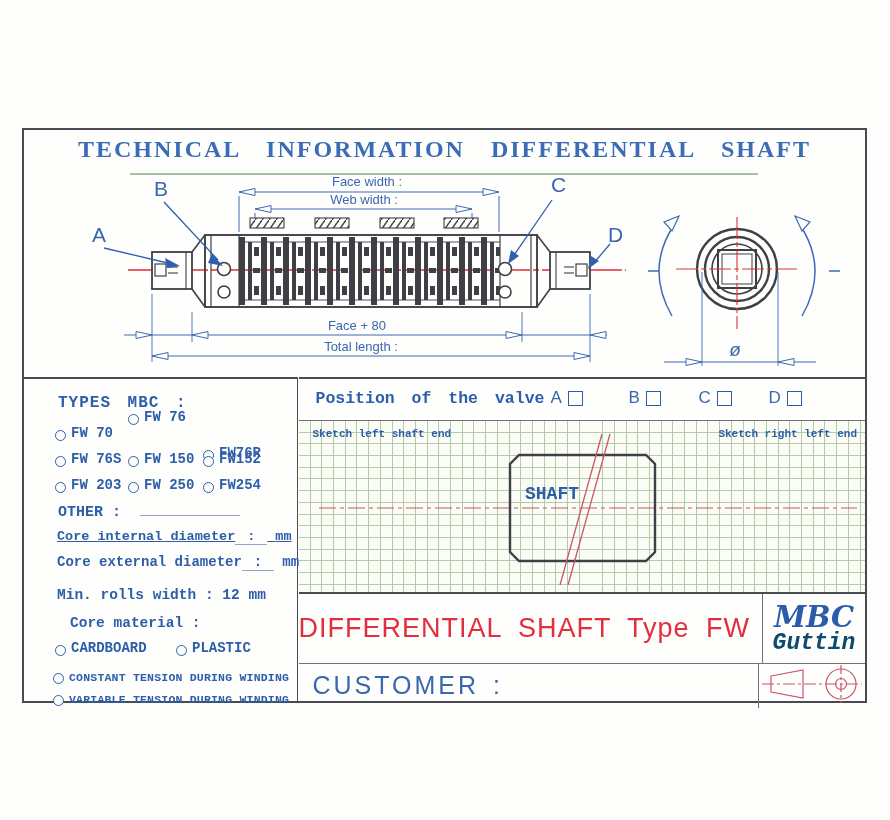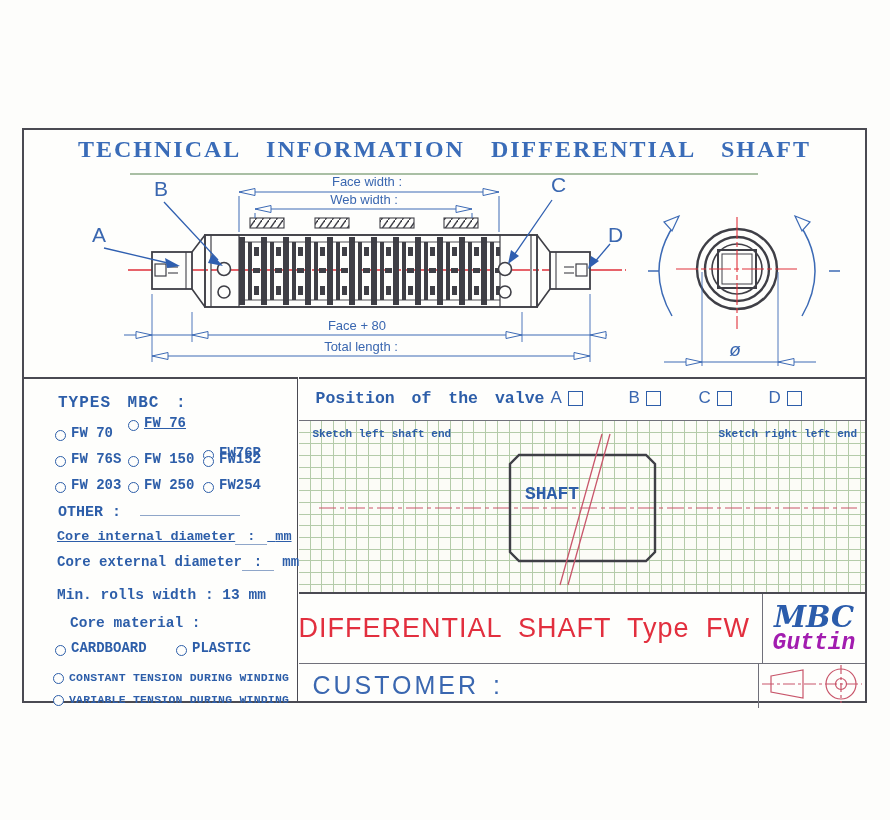--- a/index.html
+++ b/index.html
@@ -71,21 +71,21 @@
   .title-row{position:relative;height:69px;border-bottom:1.2px solid #70707a;flex:0 0 auto;display:flex;gap:12px;}
   .title-cell{flex:1;display:flex;align-items:center;justify-content:center;}
   .product-title{
     font-size:27px;color:#e22f3e;letter-spacing:1px;word-spacing:8px;white-space:nowrap;
   }
   .brand-cell{
     width:106px;border-left:1.2px solid #70707a;display:flex;flex-direction:column;
     align-items:center;justify-content:center;line-height:1.0;
   }
   .brand-top{font-family:"DejaVu Serif",serif;font-style:italic;font-weight:700;font-size:29px;color:#2b5cab;}
-  .brand-bottom{font-family:"Liberation Mono","DejaVu Sans Mono",monospace;font-style:italic;font-weight:700;font-size:23px;color:#a21caf;}
+  .brand-bottom{font-family:"Liberation Mono","DejaVu Sans Mono",monospace;font-style:italic;font-weight:700;font-size:23px;color:#0c4a6e;}
 
   .customer-row{position:relative;flex:1;display:flex;}
   .customer-cell{flex:1;position:relative;}
   .customer-label{
     position:absolute;left:14px;top:7px;font-size:25px;color:#3a67b0;letter-spacing:3px;word-spacing:4px;
   }
   .proj-cell{width:106px;border-left:1.2px solid #70707a;position:relative;}
 </style>
 </head>
 <body>
@@ -233,21 +233,21 @@
     </g>
   </svg>
 
   <div class="left-panel">
     <div class="lp lp-title" style="left:34px;top:15px;">TYPES MBC :</div>
 
     <div class="lp opt" style="left:31px;top:46px;">
           <span class="radio"></span>
           <span>FW 70</span>
         </div>
-    <div class="lp opt" style="left:104px;top:36px;text-decoration:underline;">
+    <div class="lp opt" style="left:104px;top:30px;">
           <span class="radio"></span>
           <span>FW 76</span>
         </div>
     <div class="lp opt" style="left:179px;top:46px;margin-top:20px;">
           <span class="radio"></span>
           <span>FW76R</span>
         </div>
 
     <div class="lp opt" style="left:31px;top:72px;">
           <span class="radio"></span>
@@ -280,21 +280,21 @@
       <span class="uline" style="width:100px;height:13px;margin-left:10px;"></span>
     </div>
 
     <div class="lp" style="left:33px;top:150px;font-size:13.5px;text-decoration:underline;">
       <span>Core internal diameter</span><span class="uline" style="width:32px;text-align:center;"><span>:</span></span>&nbsp;<span>mm</span>
     </div>
     <div class="lp" style="left:33px;top:175px;font-size:14px;">
       <span>Core external diameter</span><span class="uline" style="width:32px;text-align:center;"><span>:</span></span>&nbsp;<span>mm</span>
     </div>
 
-    <div class="lp" style="left:33px;top:208px;font-size:14.5px;">Min. rolls width : 13 mm</div>
+    <div class="lp" style="left:33px;top:208px;font-size:14.5px;">Min. rolls width : 12 mm</div>
     <div class="lp" style="left:46px;top:236px;font-size:14.5px;">Core material :</div>
 
     <div class="lp opt" style="left:31px;top:261px;">
           <span class="radio"></span>
           <span>CARDBOARD</span>
         </div>
     <div class="lp opt" style="left:152px;top:261px;">
           <span class="radio"></span>
           <span>PLASTIC</span>
         </div>

